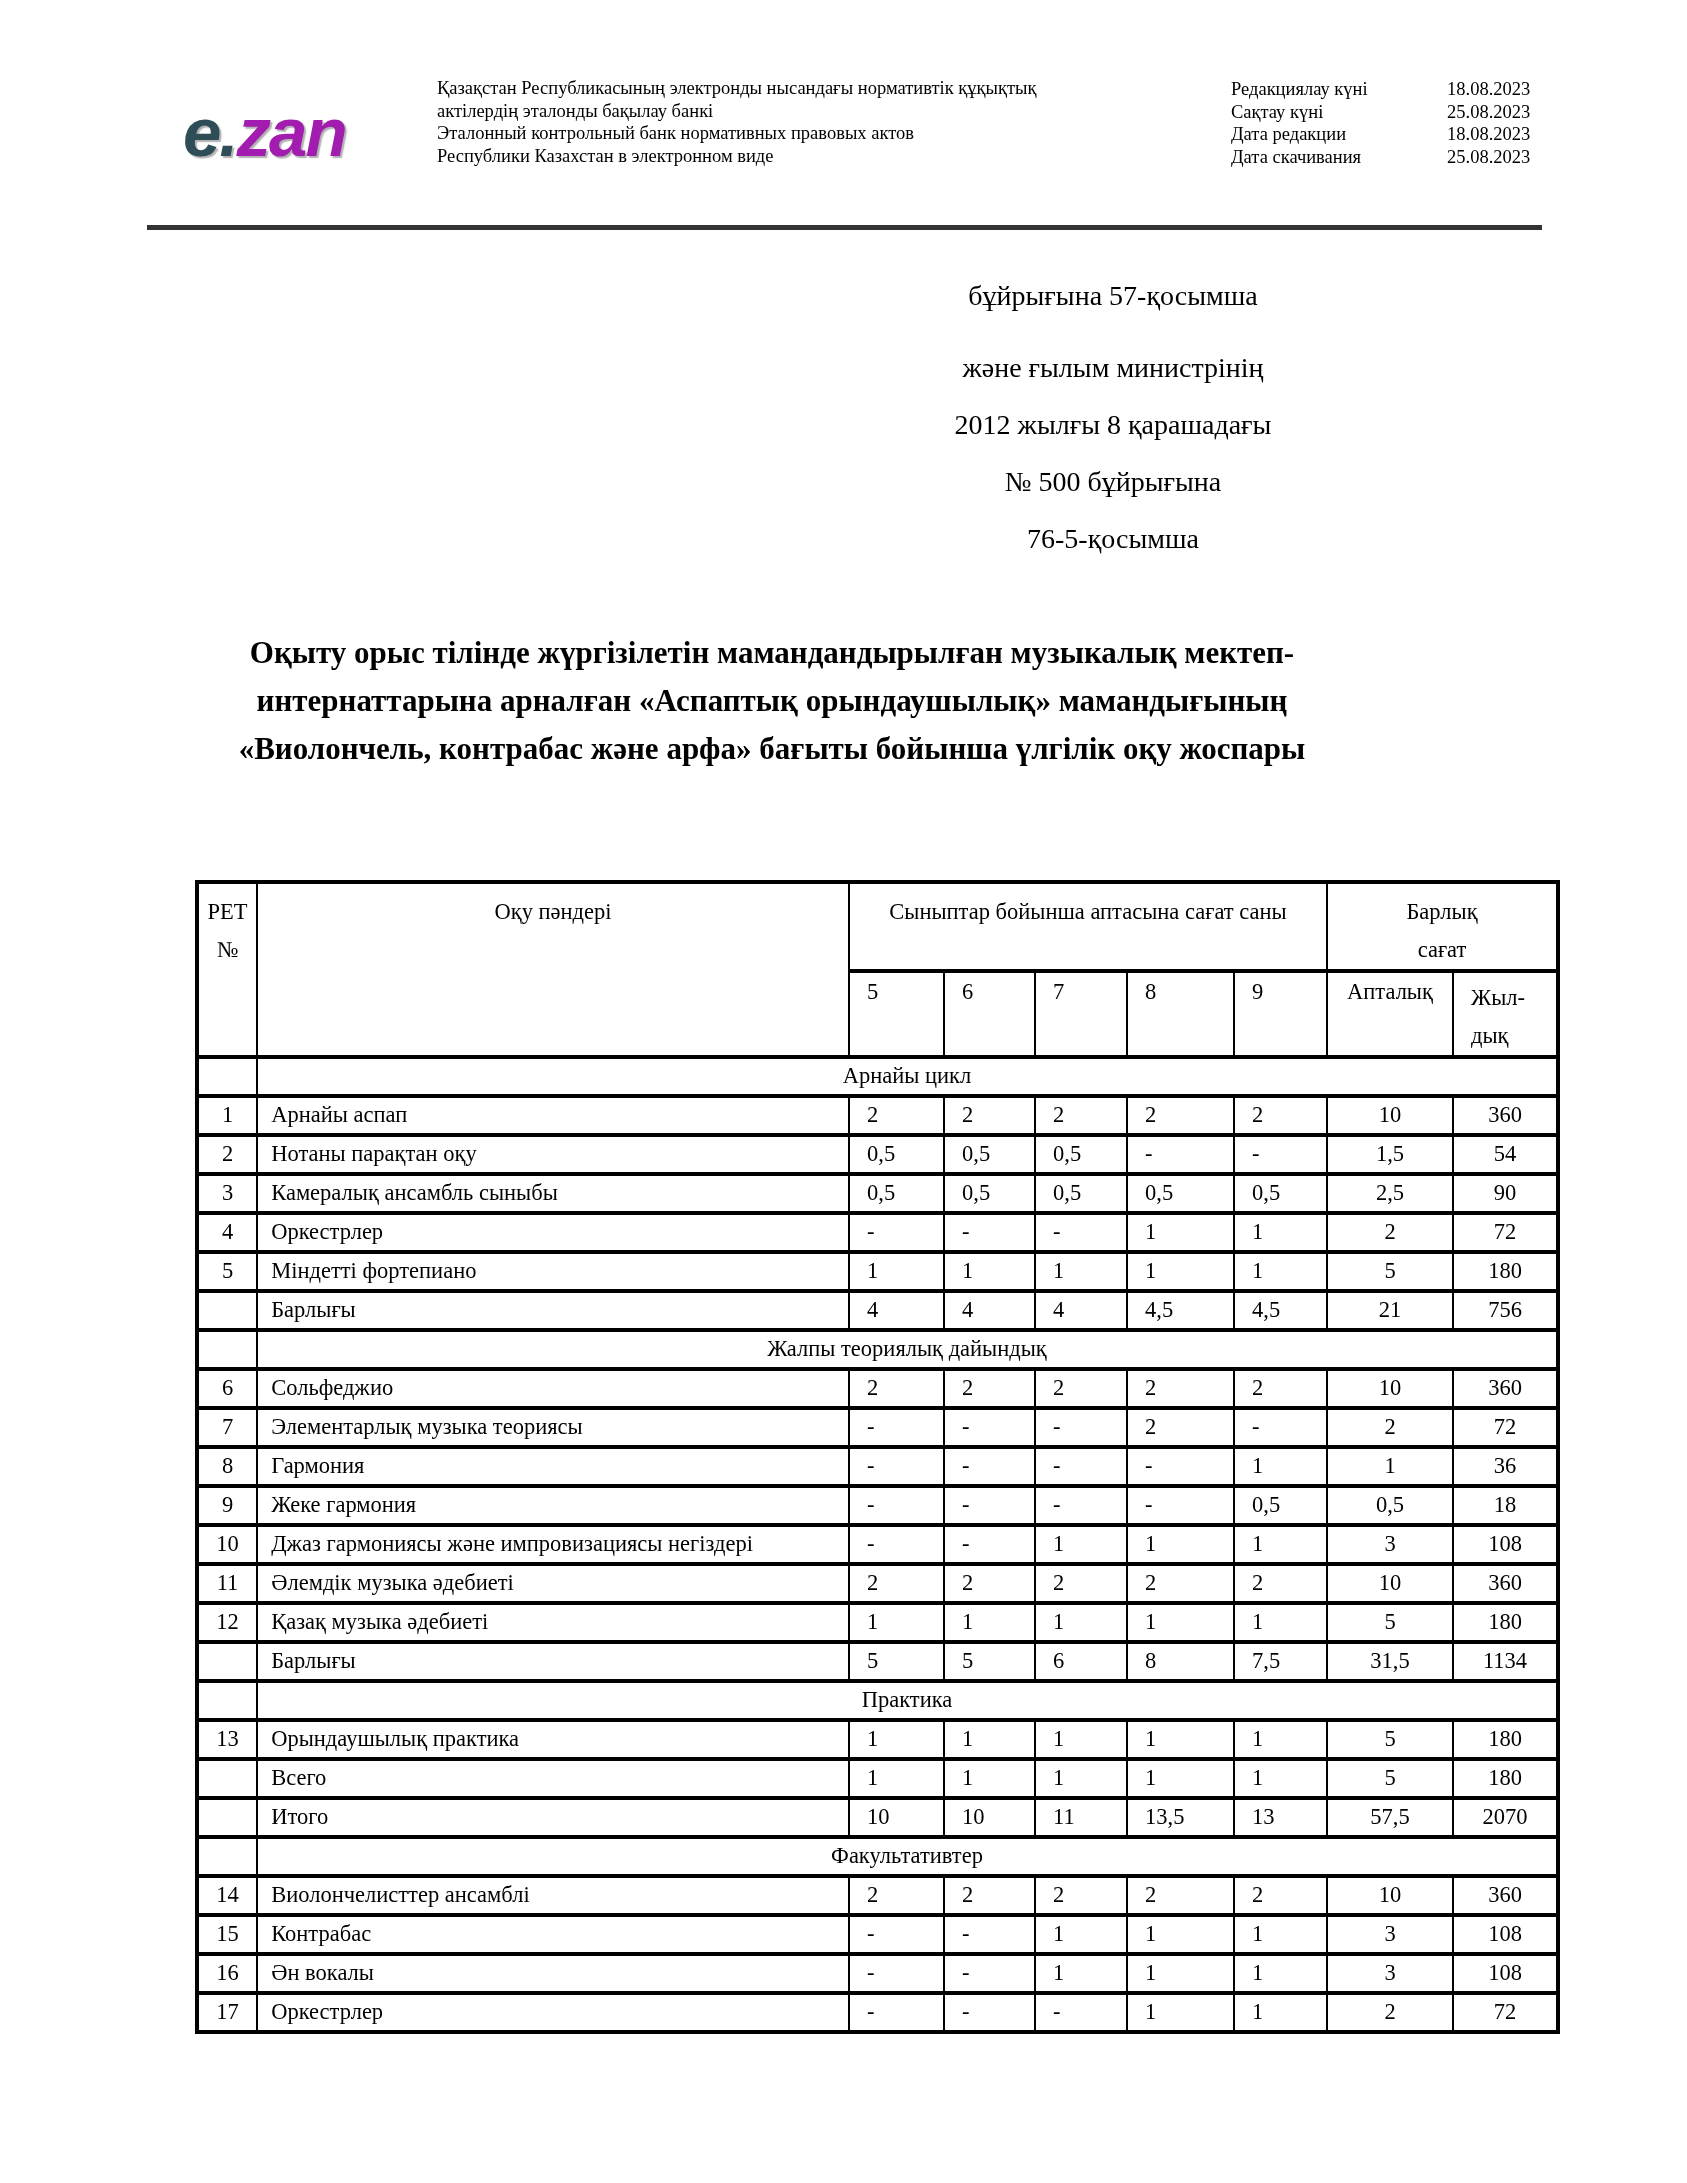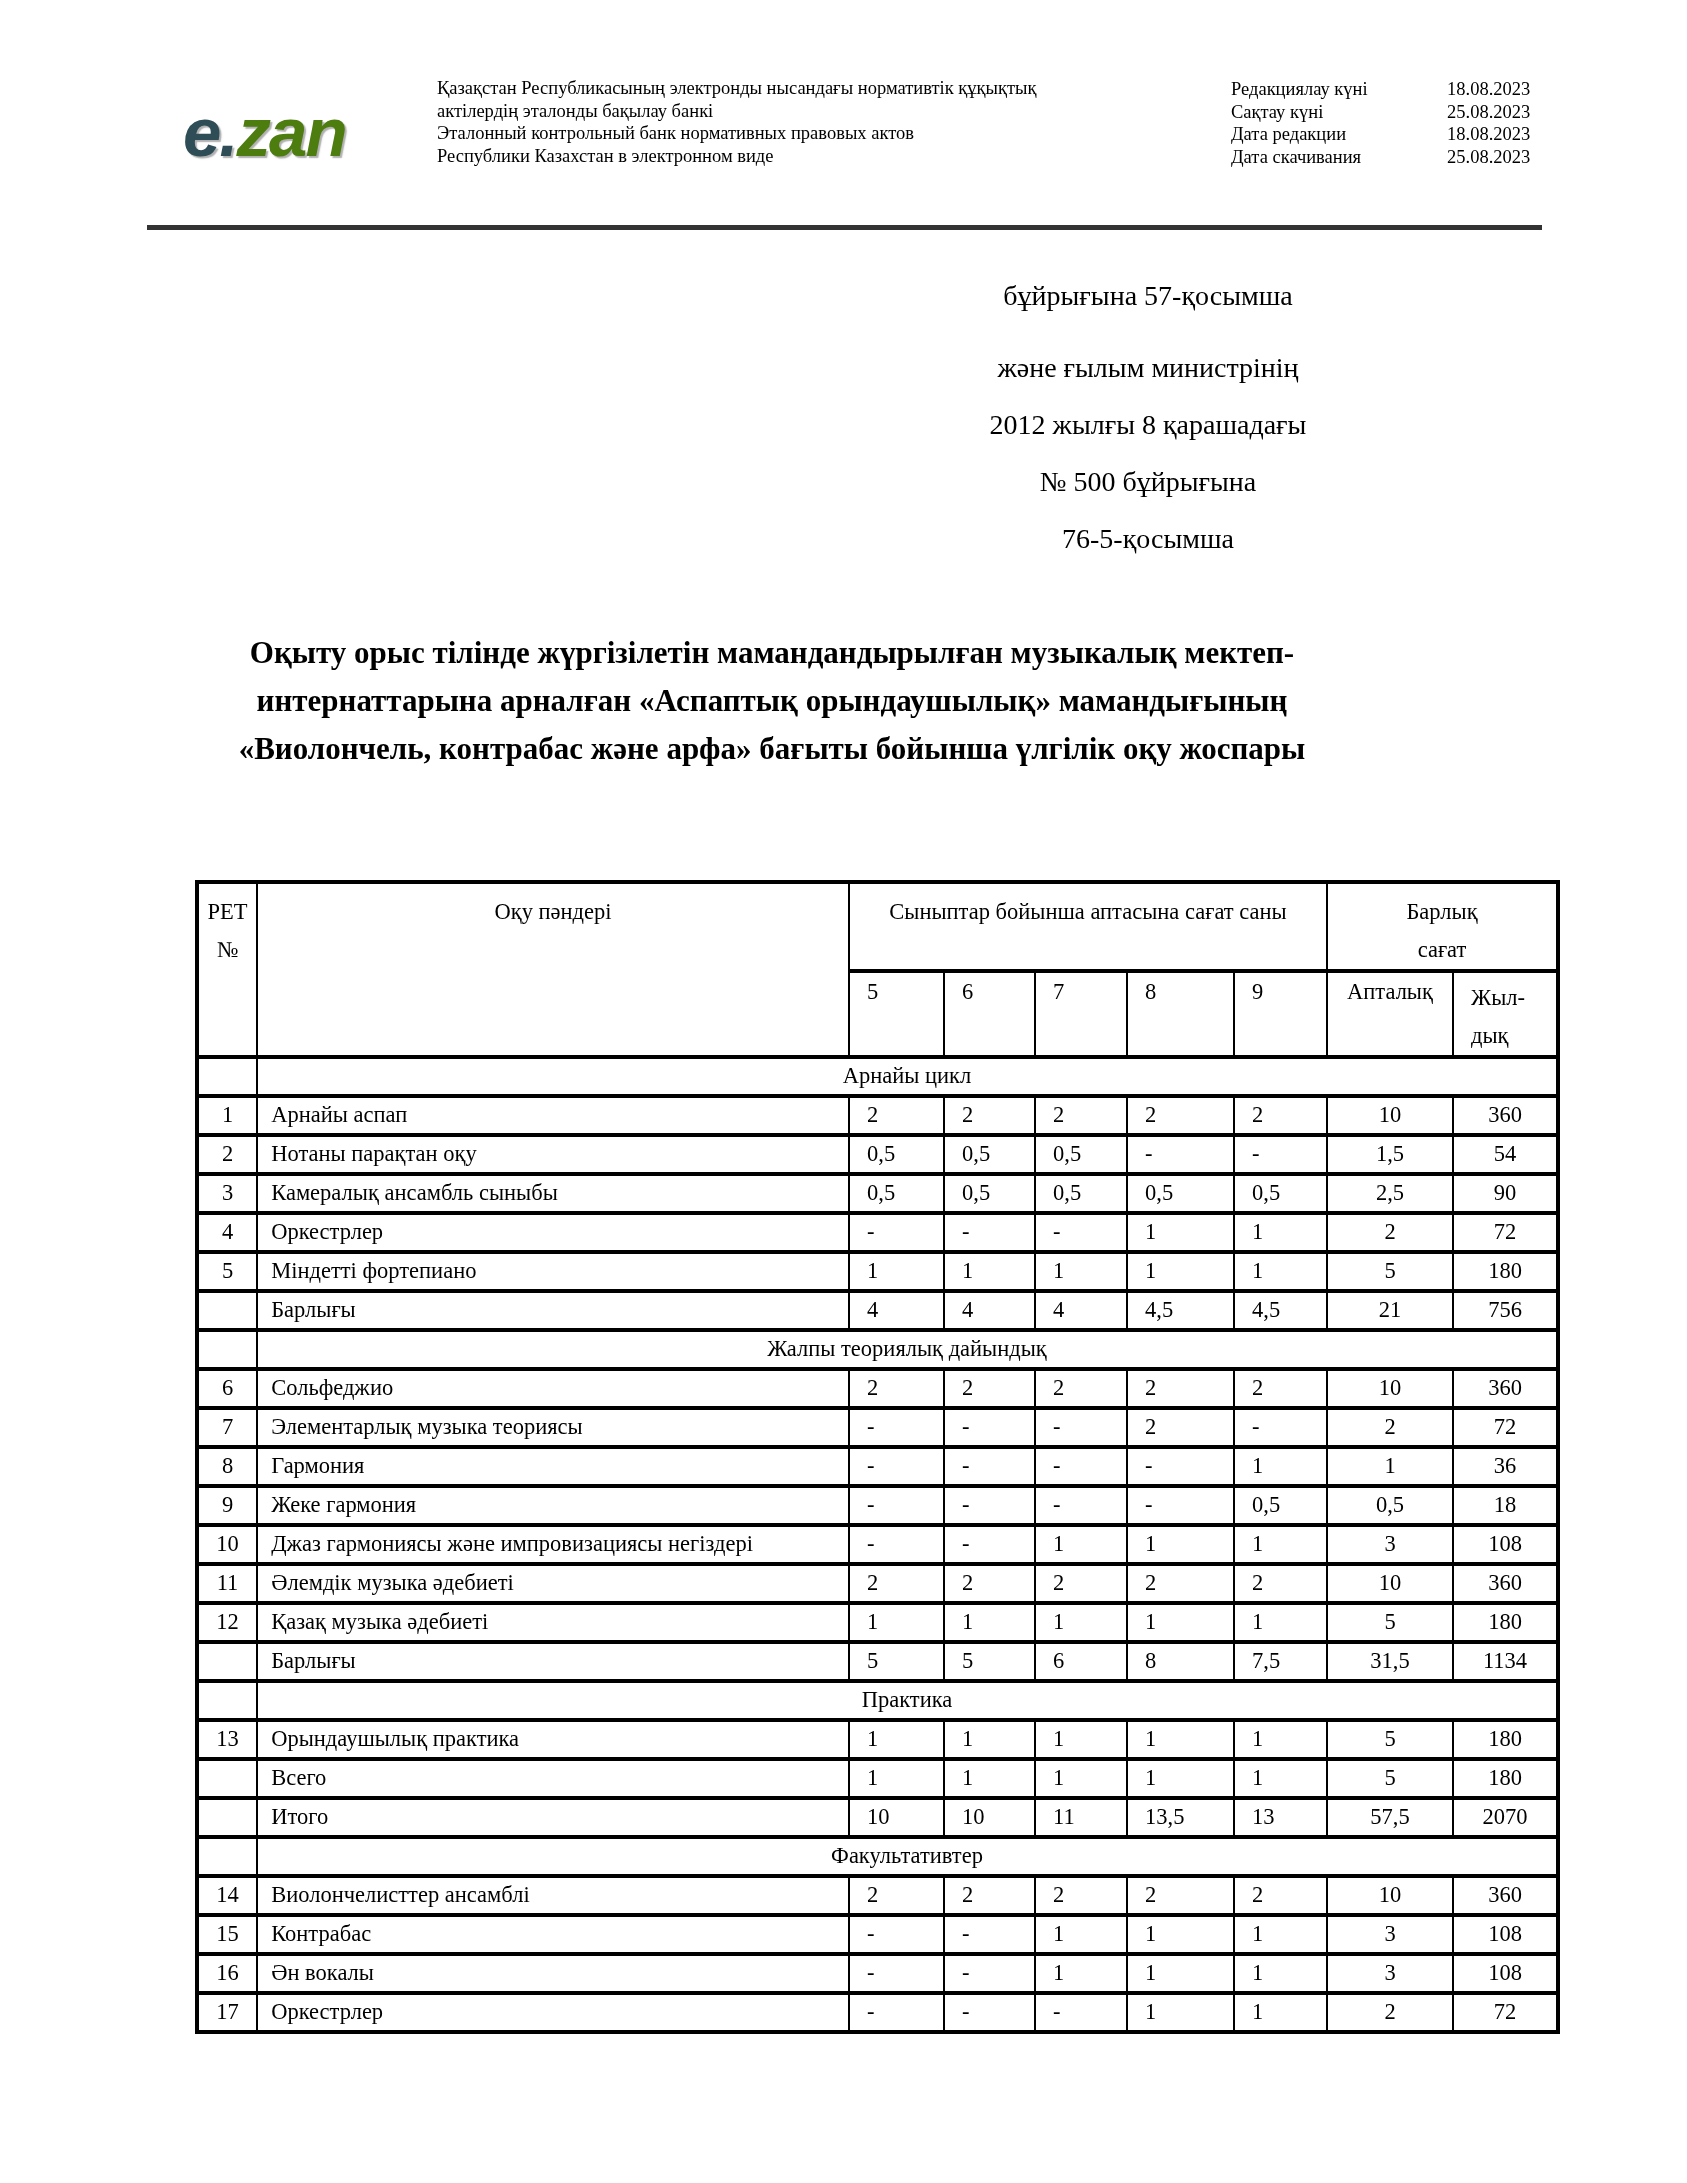--- a/index.html
+++ b/index.html
@@ -14,39 +14,39 @@
   
   .logo{
     position:absolute;left:183px;top:98px;
     font-family:"Liberation Sans", sans-serif;
     font-weight:bold;font-style:italic;
     font-size:69px;line-height:69px;letter-spacing:-2px;
     text-shadow:2px 2px 1.3px rgba(110,110,110,0.55);
     white-space:nowrap;
   }
   .logo .p1{color:#2e4d57;}
-  .logo .p2{color:#4d7c0f;}
+  .logo .p2{color:#a21caf;}
 
   .org-text{
     position:absolute;left:437px;top:77px;width:781px;
     font-size:18.5px;line-height:22.5px;
   }
   .dates{
     position:absolute;left:1223px;top:78px;
     font-size:18.5px;line-height:22.5px;
     display:grid;grid-template-columns:216px auto;margin-left:8px;
   }
   .rule{
     position:absolute;left:147px;top:225px;width:1395px;height:4.6px;
     background:#333333;
   }
 
   
   .appendix{
-    position:absolute;left:761px;top:267px;width:774px;
+    position:absolute;left:726px;top:267px;width:774px;
     text-align:center;font-size:28px;line-height:57px;
   }
   .appendix-first{margin-bottom:14.6px;}
 
   
   .doc-title{
     position:absolute;left:0;top:629px;width:1544px;
     text-align:center;font-weight:bold;
     font-size:31px;line-height:48px;
   }

